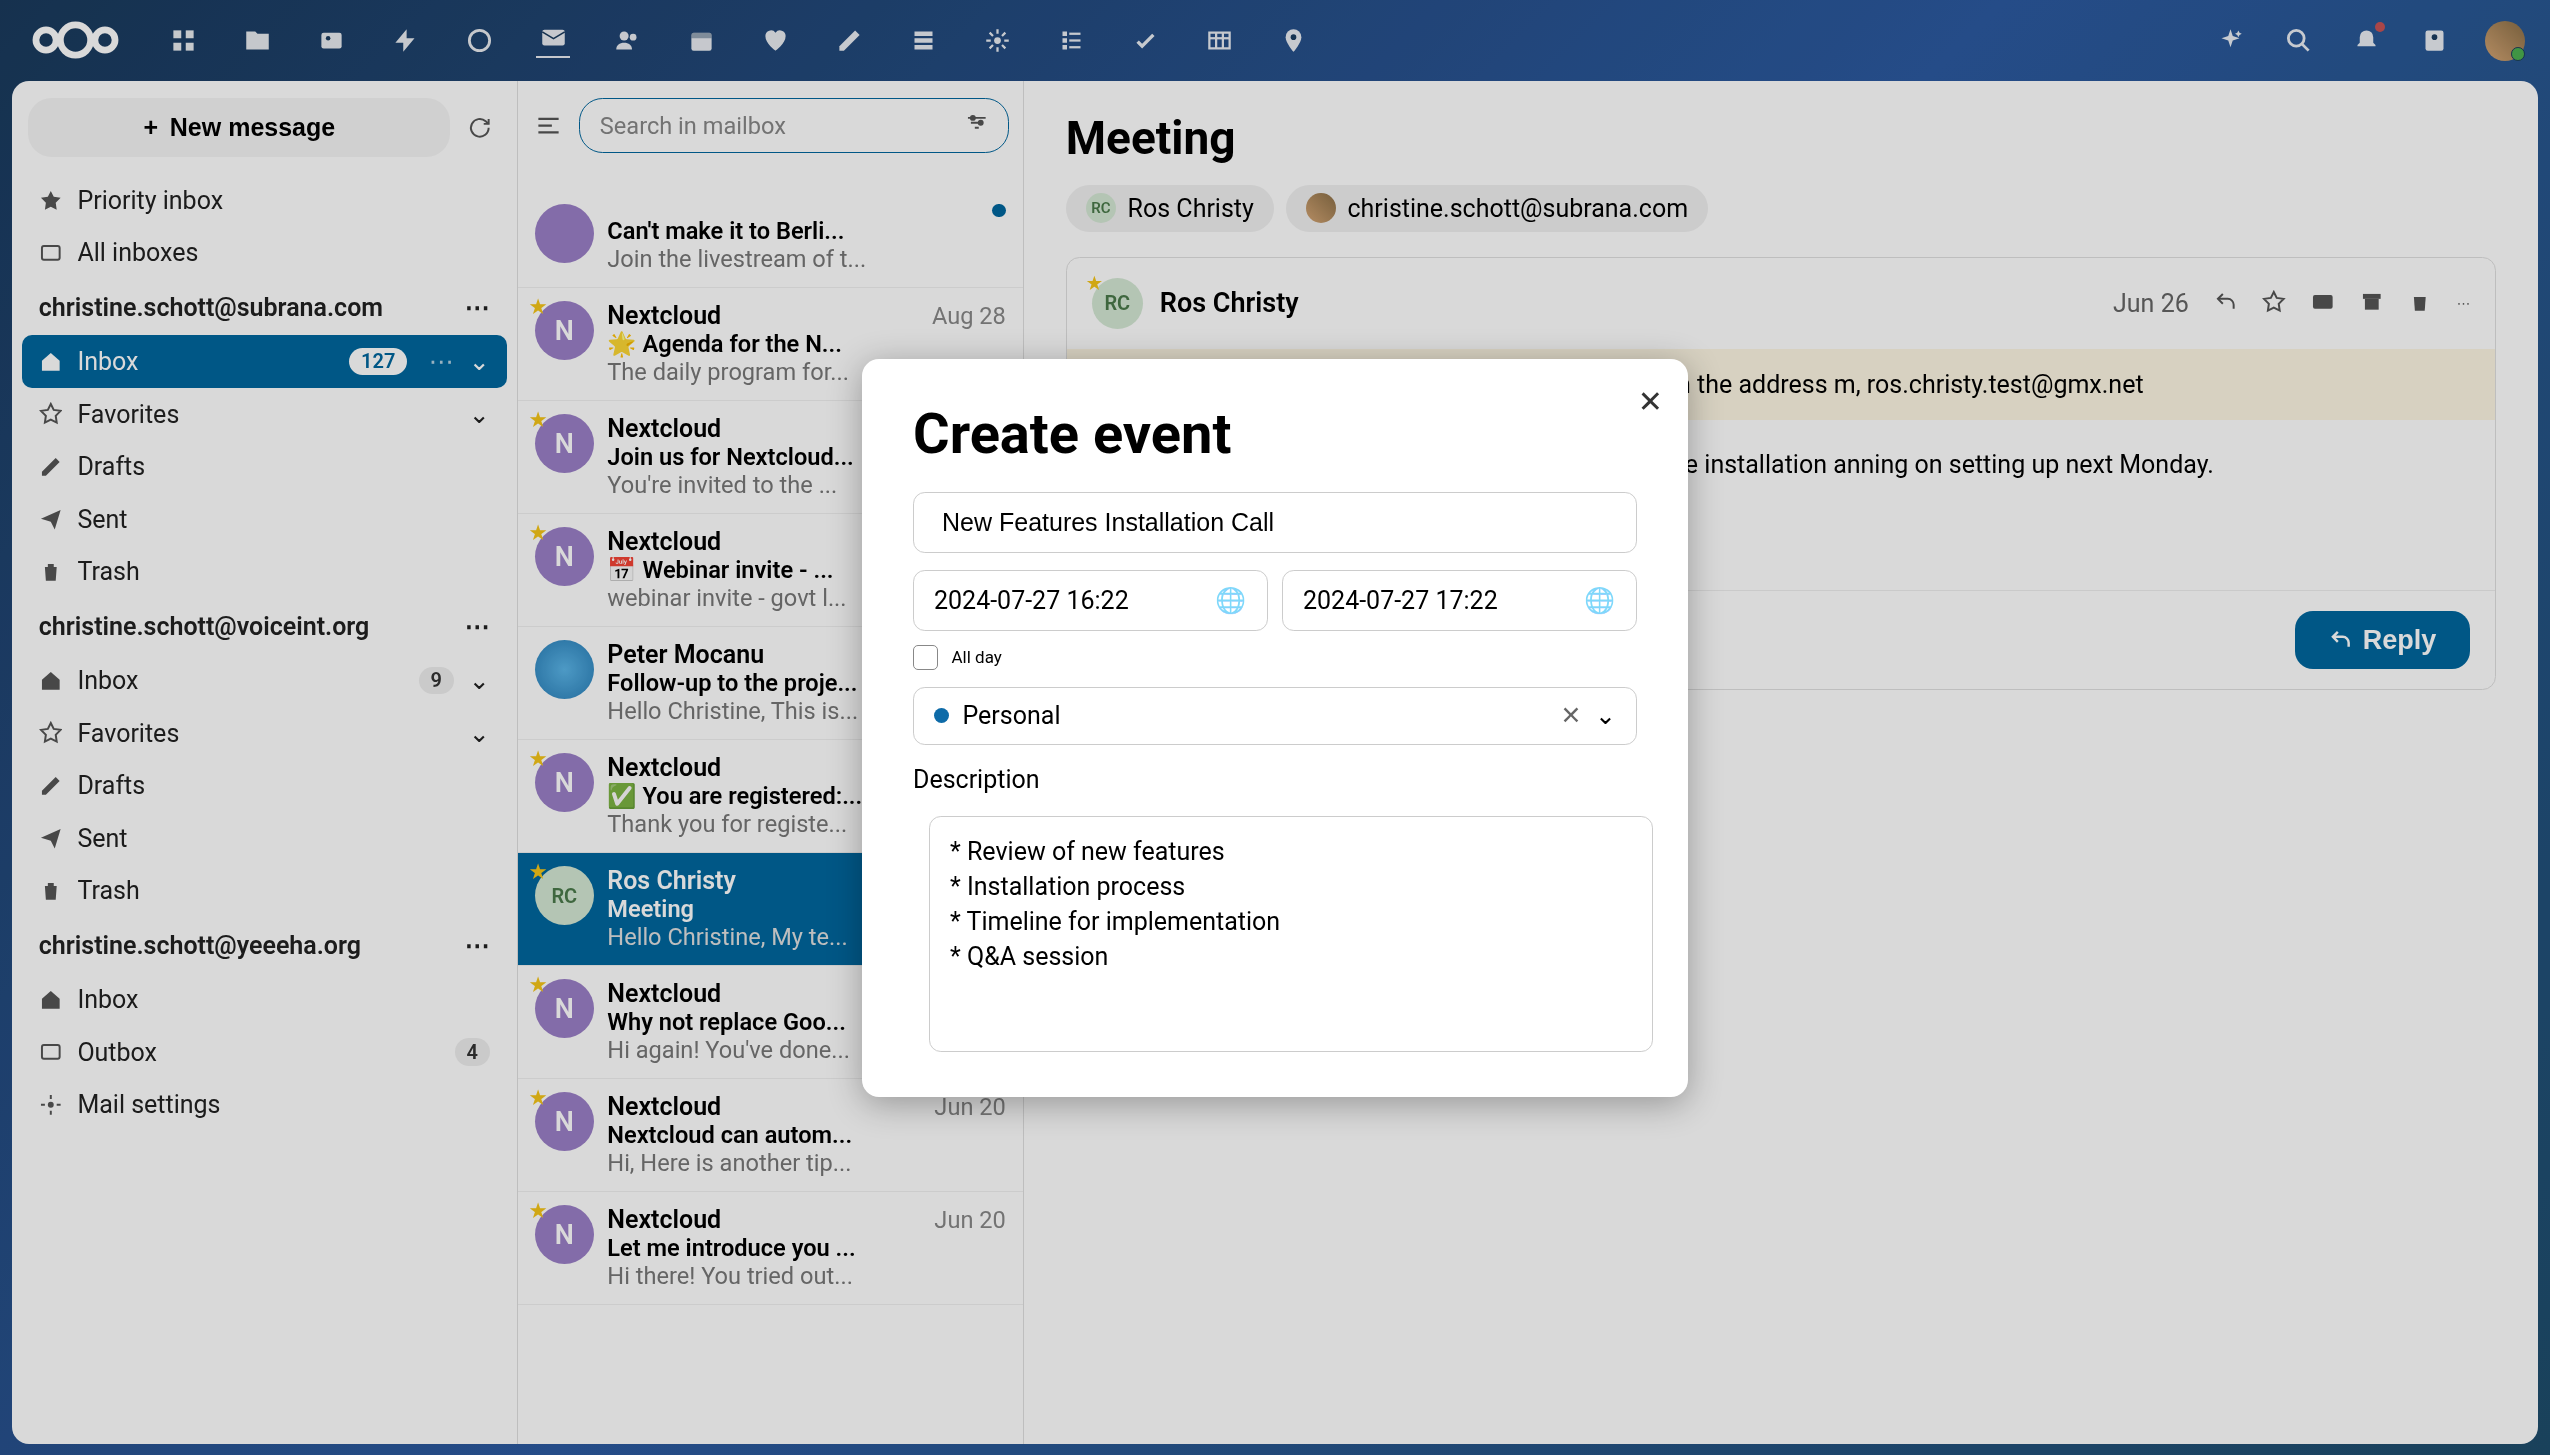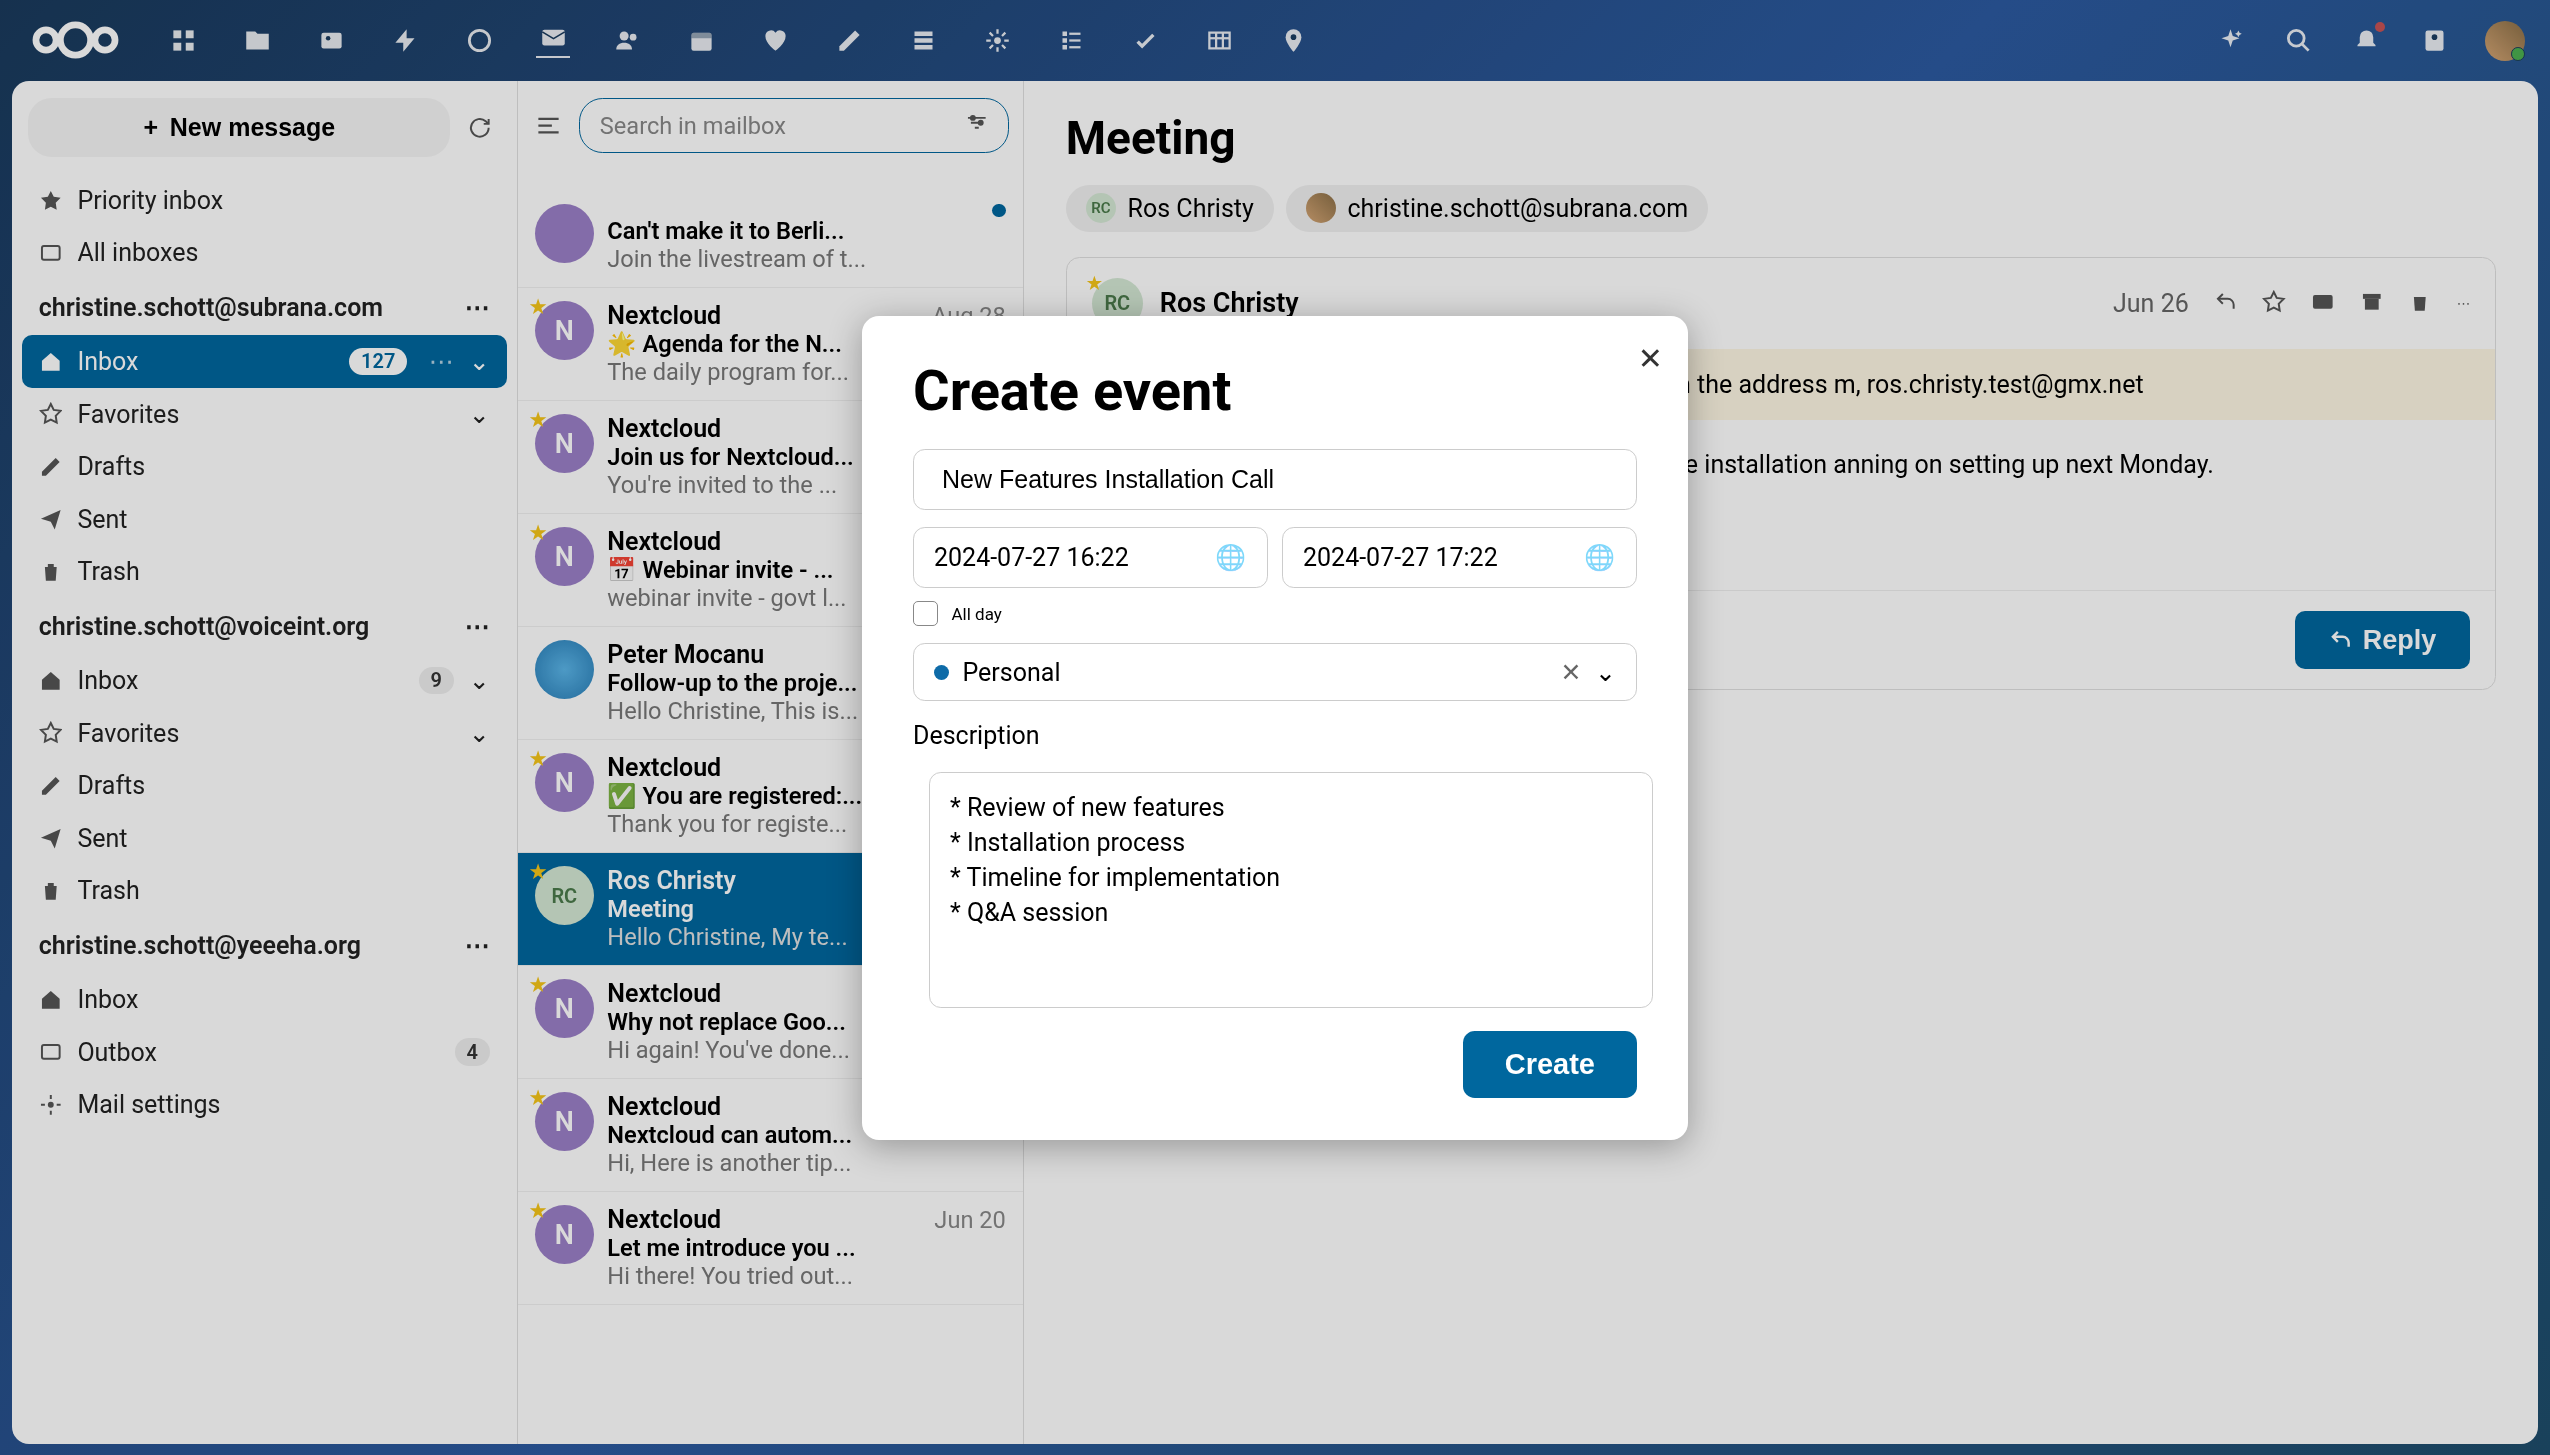--- a/index.html
+++ b/index.html
@@ -143,21 +143,21 @@
 .card-header { display:flex; align-items:center; gap:17px; padding:20px 25px; }
 .card-avatar { width:51px; height:51px; border-radius:50%; background:#d4e8d4; color:#4a7a4a; display:flex; align-items:center; justify-content:center; font-size:20px; font-weight:600; position:relative; }
 .card-sender { font-size:27px; font-weight:600; }
 .card-actions { margin-left:auto; display:flex; gap:25px; align-items:center; color:#666; }
 .card-date { font-size:25px; }
 .action-icon { cursor:pointer; }
 .banner { background:#fdf6e3; padding:17px 25px; font-size:25px; line-height:1.5; }
 .card-body { padding:25px; font-size:25px; line-height:1.6; }
 .card-footer { display:flex; justify-content:space-between; align-items:center; padding:20px 25px; border-top:0.8px solid #eee; }
 .connect-text { font-size:25px; color:#444; }
-.reply-btn { background:#00679e; color:#fff; border:none; border-radius:10px; padding:13.5px 34px; font-size:27px; font-weight:600; display:flex; align-items:center; gap:10px; cursor:pointer; }
+.reply-btn { background:#00679e; color:#fff; border:none; border-radius:18px; padding:13.5px 34px; font-size:27px; font-weight:600; display:flex; align-items:center; gap:10px; cursor:pointer; }
 .modal-overlay {
   position:absolute;
   inset:0;
   background:rgba(0,0,0,0.15);
   display:flex;
   align-items:center;
   justify-content:center;
 }
 .modal {
   background:#fff;
@@ -692,18 +692,15 @@
       <span style="width:15px;height:15px;background:#0e6ba8;border-radius:50%;margin-right:13.5px;"></span>
       <span>Personal</span>
       <span class="clear">✕</span>
       <span>⌄</span>
     </div>
     <div class="desc-label">Description</div>
     <textarea class="textarea" style="">* Review of new features
 * Installation process
 * Timeline for implementation
 * Q&amp;A session</textarea>
-    <div class="modal-footer">
-      <button class="create-btn">Create</button>
-    </div>
   </div>
 </div>
 
 
 </body></html>

